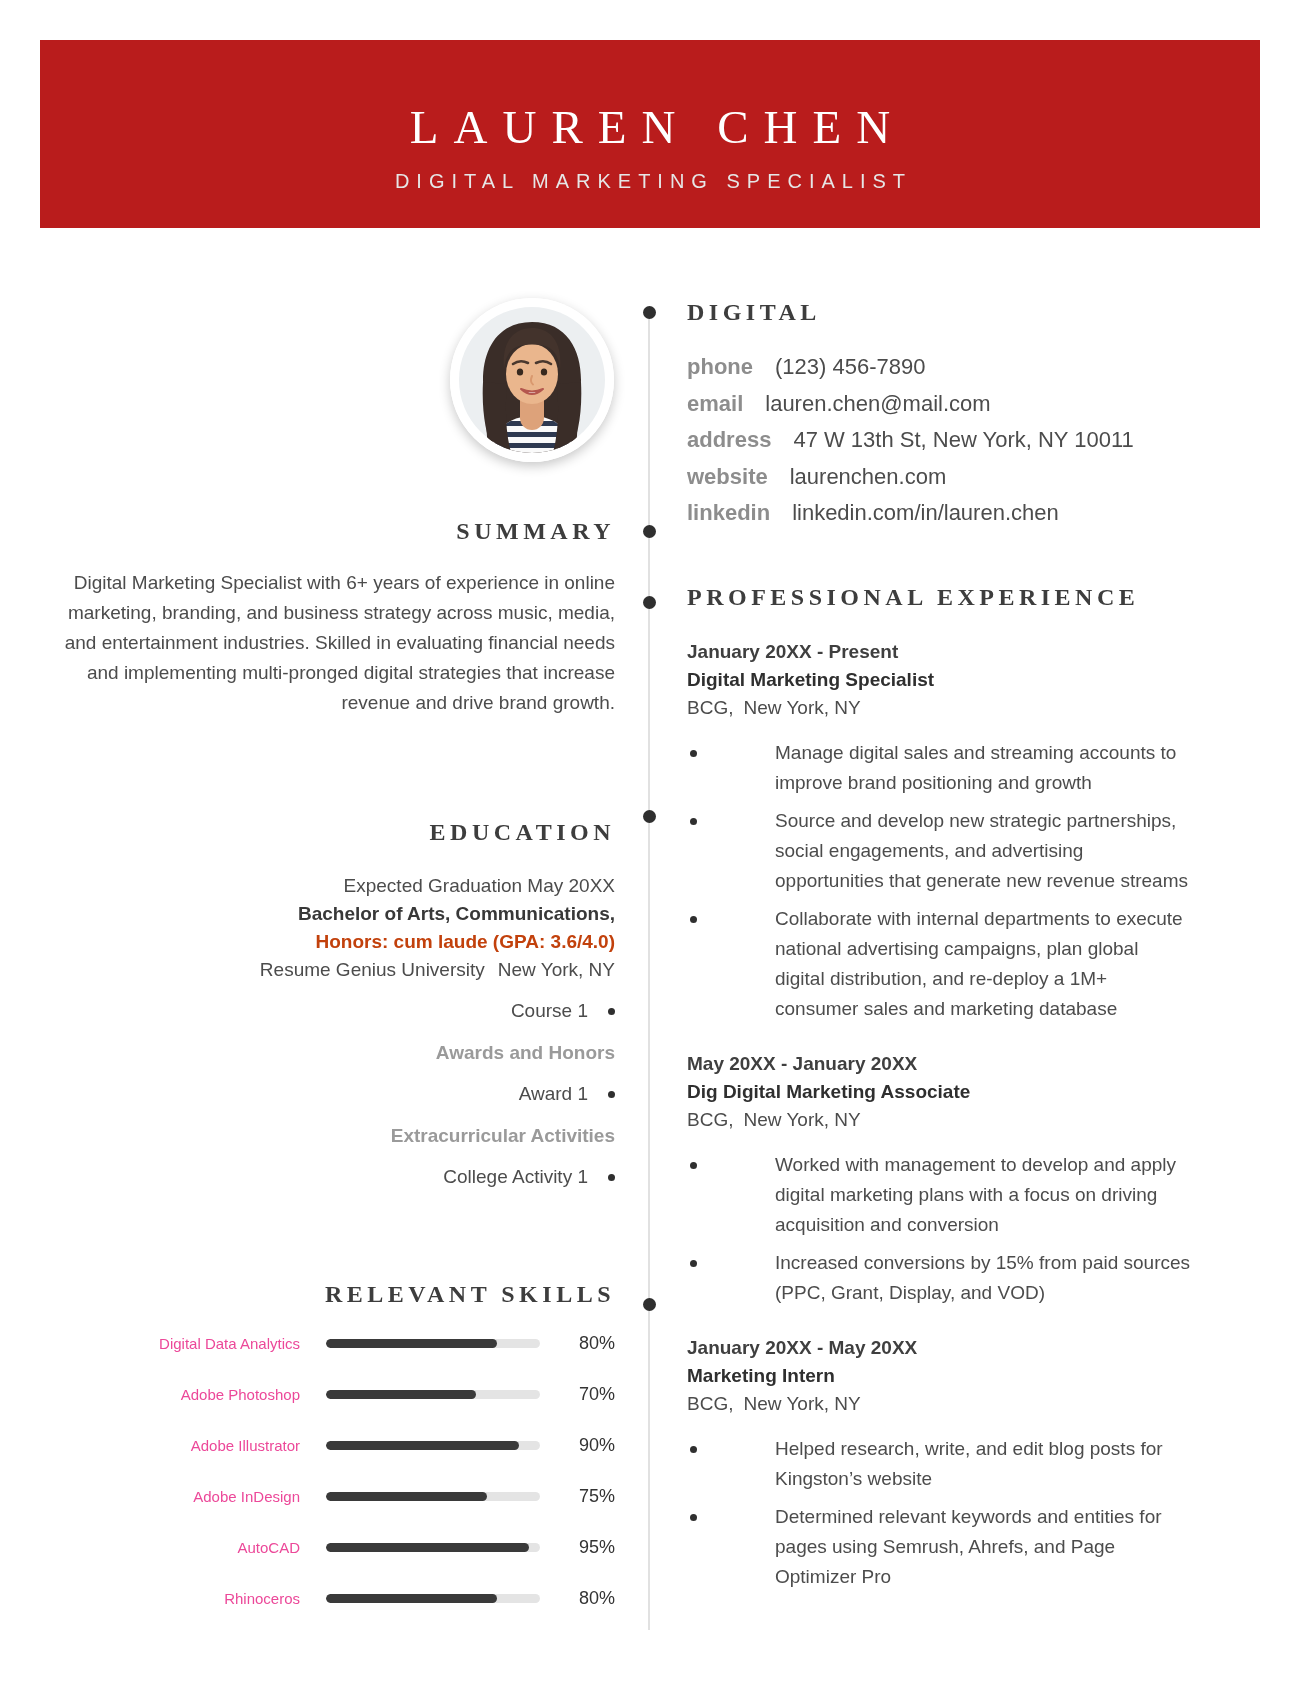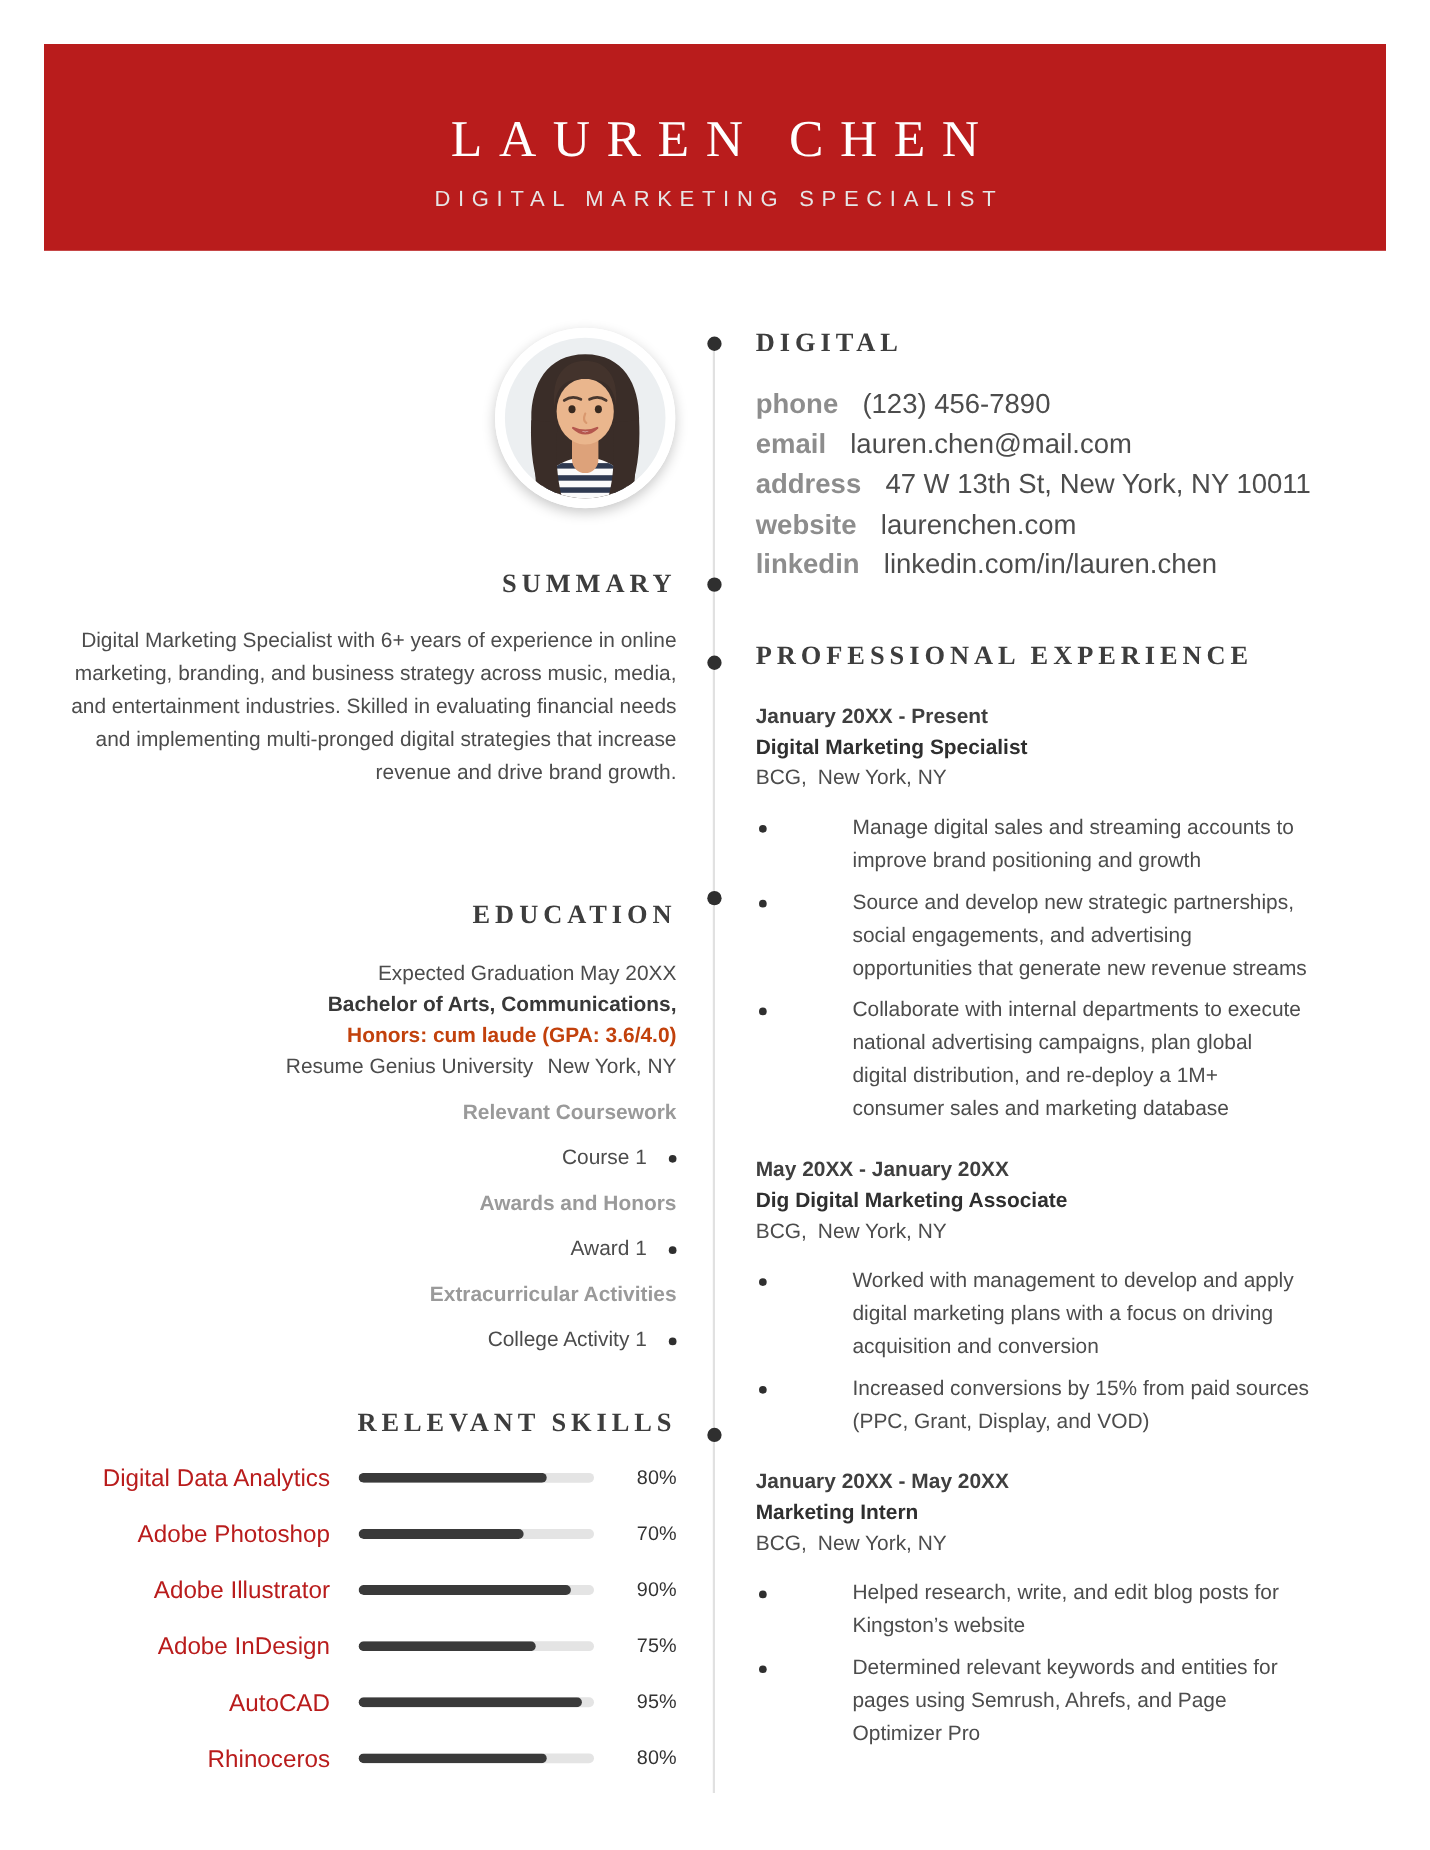--- a/index.html
+++ b/index.html
@@ -38,29 +38,29 @@
   .edu-honors{font-weight:700;color:#c2410c;}
   .school-row{display:flex;justify-content:flex-end;gap:13px;}
   .group-label{margin-top:14px;font-weight:700;color:#9a9a9a;}
   .edu-item{margin-top:13px;display:flex;justify-content:flex-end;align-items:center;gap:20px;}
   .mini-dot{width:7px;height:7px;border-radius:50%;background:#2f2f2f;flex:0 0 auto;}
 
   
   .skills{top:1279px;}
   .skill-rows{margin-top:9px;}
   .skill-row{height:51px;display:flex;align-items:center;}
-  .skill-label{flex:1;text-align:right;font-size:22px;color:#b91c1c;}
+  .skill-label{flex:1;text-align:right;font-size:15px;color:#ec4899;}
   .skill-bar{width:214px;height:9px;border-radius:5px;background:#e4e4e4;margin:0 26px;overflow:hidden;}
   .skill-fill{height:100%;border-radius:5px;background:#3a3a3a;}
   .skill-pct{width:49px;font-size:18px;font-weight:400;color:#333333;}
 
   
   .contact{position:absolute;left:687px;top:297px;width:505px;}
   .contact-rows{margin-top:26px;}
-  .c-row{line-height:28px;margin-bottom:8.5px;font-size:25px;}
+  .c-row{line-height:28px;margin-bottom:8.5px;font-size:22px;}
   .c-label{font-weight:700;color:#8d8d8d;margin-right:22px;}
   .c-value{color:#4c4c4c;}
 
   
   .experience{position:absolute;left:687px;top:582px;width:505px;}
   .job{margin-top:26px;font-size:19px;line-height:28px;}
   .job-dates{font-weight:700;color:#3f3f3f;}
   .job-title{font-weight:700;color:#2f2f2f;}
   .job-companyline{display:flex;gap:10px;color:#4c4c4c;}
   .bullets{list-style:none;margin:16px 0 0 0;padding:0;}
@@ -130,21 +130,20 @@
     <h2 class="heading">EDUCATION</h2>
     <div class="edu-main">
       <div>Expected Graduation May 20XX</div>
       <div class="edu-bold">Bachelor of Arts, Communications,</div>
       <div class="edu-honors">Honors: cum laude (GPA: 3.6/4.0)</div>
       <div class="school-row">
         <span>Resume Genius University</span>
         <span>New York, NY</span>
       </div>
       <div>
-          <div class="group-label">Relevant Coursework</div>
           <div class="edu-item">
             <span>Course 1</span>
             <span class="mini-dot"></span>
           </div>
           <div class="group-label">Awards and Honors</div>
           <div class="edu-item">
             <span>Award 1</span>
             <span class="mini-dot"></span>
           </div>
           <div class="group-label">Extracurricular Activities</div>

